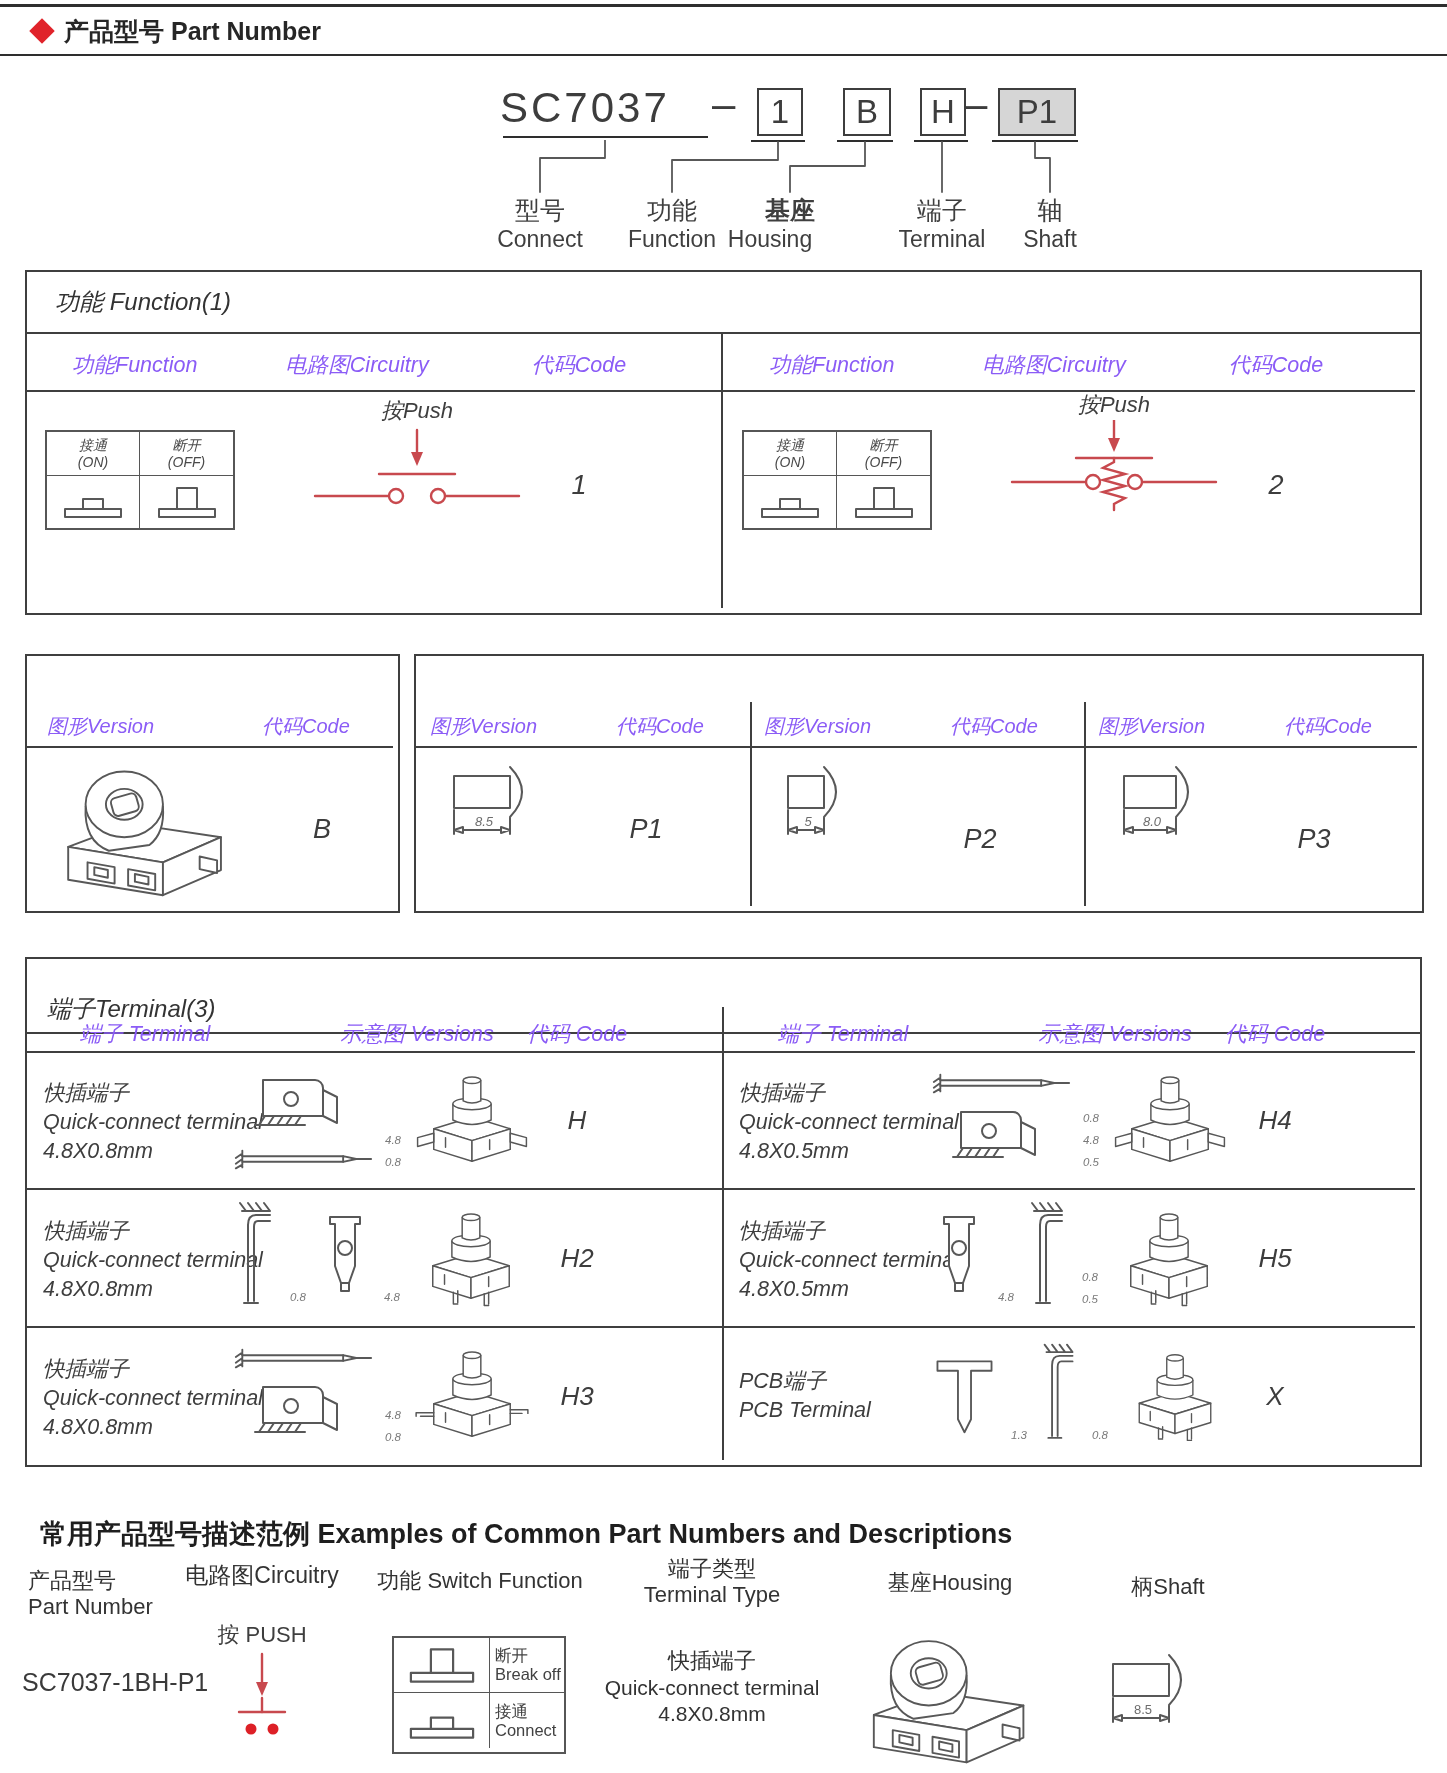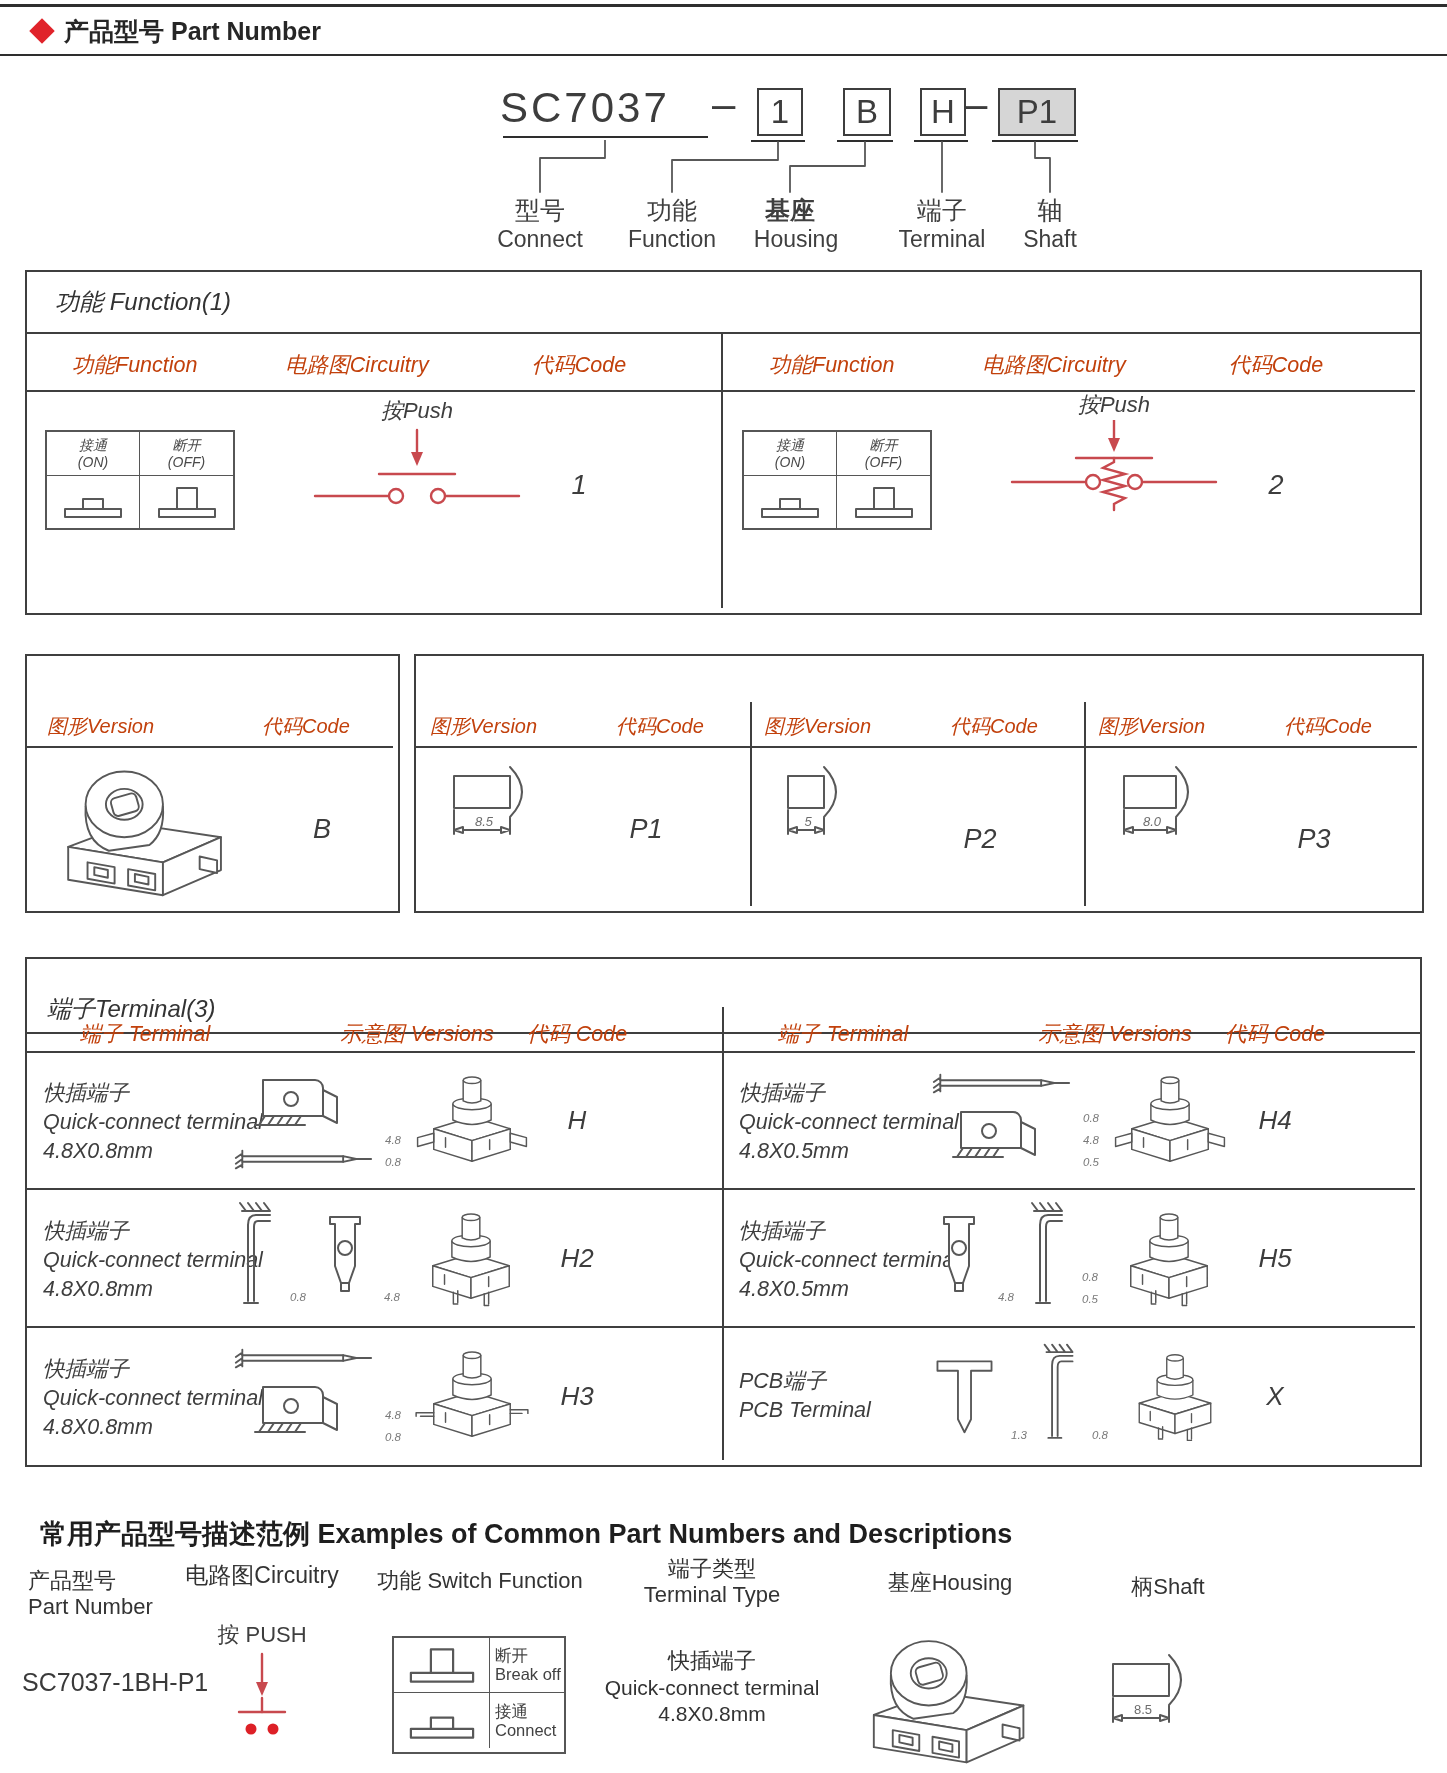--- a/index.html
+++ b/index.html
@@ -20,21 +20,21 @@
           font-size:33px;color:#3d3d3d;background:#fff;}
   .pn-box.gray{background:#d6d6d6;}
   .pn-lab{position:absolute;width:130px;text-align:center;font-size:25px;color:#3f3f3f;}
   .pn-lab.en{font-size:23px;}
   
   .tbl{position:absolute;border:2.5px solid #3f3f3f;background:#fff;font-style:italic;}
   .tbl .title{position:absolute;left:0;top:0;width:100%;border-bottom:2px solid #3f3f3f;box-sizing:border-box;
               font-size:24px;color:#333;display:flex;align-items:center;}
   .hline{position:absolute;background:#3f3f3f;height:2px;}
   .vline{position:absolute;background:#3f3f3f;width:2px;}
-  .colhead{position:absolute;font-size:21.5px;color:#c2410c;}
+  .colhead{position:absolute;font-size:21.5px;color:#8b5cf6;}
   .codeval{position:absolute;font-size:27px;color:#3d3d3d;text-align:center;}
   
   .mini{position:absolute;border:2px solid #565656;display:grid;grid-template-columns:1fr 1fr;grid-template-rows:44px 1fr;background:#fff;}
   .mini .c{border-right:1.5px solid #565656;border-bottom:1.5px solid #565656;display:flex;flex-direction:column;
            align-items:center;justify-content:center;font-size:14px;line-height:1.15;color:#4a4a4a;}
   .mini .c:nth-child(2n){border-right:none;}
   .mini .c.draw{border-bottom:none;padding:4px 0;}
   
   .trow-desc{position:absolute;font-size:21.5px;line-height:1.34;color:#3e3e3e;}
   .vcell{position:absolute;display:flex;align-items:center;justify-content:center;gap:12px;}
@@ -229,21 +229,21 @@
     <path class="lart" style="stroke-width:1.8" d="M595,2 V18 H610 V52"></path>
   </svg>
 
   <div class="pn-lab" style="left:475px;top:194px;">型号</div>
   <div class="pn-lab" style="left:607px;top:194px;">功能</div>
   <div class="pn-lab" style="left:725px;top:194px;font-weight:bold;">基座</div>
   <div class="pn-lab" style="left:877px;top:194px;">端子</div>
   <div class="pn-lab" style="left:985px;top:194px;">轴</div>
   <div class="pn-lab en" style="left:475px;top:226px;">Connect</div>
   <div class="pn-lab en" style="left:607px;top:226px;">Function</div>
-  <div class="pn-lab en" style="left:731px;top:226px;">Housing</div>
+  <div class="pn-lab en" style="left:705px;top:226px;">Housing</div>
   <div class="pn-lab en" style="left:877px;top:226px;">Terminal</div>
   <div class="pn-lab en" style="left:985px;top:226px;">Shaft</div>
 
   <div class="tbl" style="left:25px;top:270px;width:1393px;height:341px;">
     <div class="title" style="height:62px;padding-left:28px;">功能 Function(1)</div>
     <div class="hline" style="left:0;top:118px;width:1388px;"></div>
     <div class="vline" style="left:694px;top:62px;height:274px;"></div>
 
     <div class="colhead" style="left:45px;top:78px;">功能Function</div>
     <div class="colhead ctr" style="left:230px;top:78px;width:200px;">电路图Circuitry</div>

